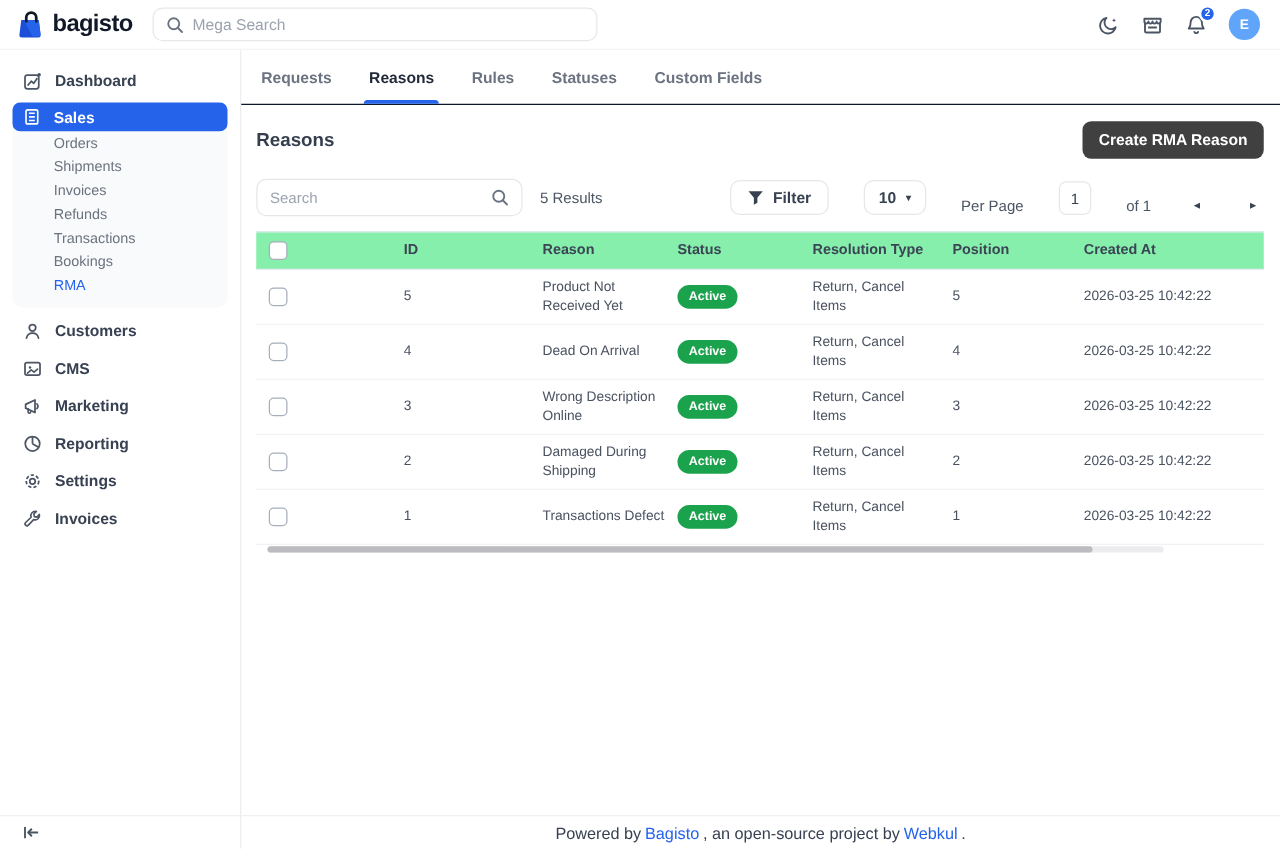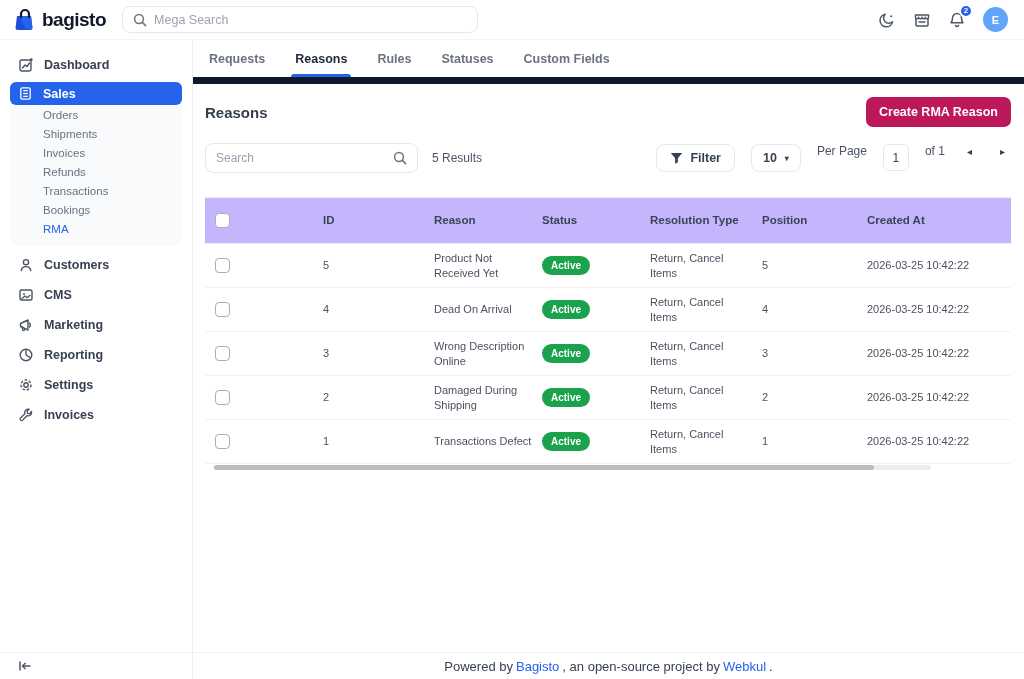--- a/index.html
+++ b/index.html
@@ -37,65 +37,65 @@
   .nav-item.active-pill { background:#2563eb; color:#ffffff; border-radius:6px; height:23px;
     padding-left:8px; margin:0; }
   .sub-item { padding-left:33px; height:19px; display:flex; align-items:center;
     font-size:11.5px; color:#6b7280; cursor:pointer; }
   .sub-item.active { color:#2563eb; }
   .sidebar-bottom { margin-top:auto; height:27px; border-top:1px solid #f0f0f2;
     display:flex; align-items:center; padding-left:18px; cursor:pointer; }
 
   
   .tabs { height:44px; display:flex; align-items:stretch; gap:30px; padding:0 0 0 16px;
-    border-bottom:7px solid #0f172a; }
+    border-bottom:1px solid #0f172a; }
   .tab { display:flex; align-items:center; font-size:12.5px; font-weight:bold; color:#6b7280;
     cursor:pointer; position:relative; }
   .tab.active { color:#1f2937; }
   .tab.active::after { content:""; position:absolute; left:-4px; right:-4px; bottom:0;
     height:3px; background:#2563eb; border-radius:3px 3px 0 0; }
 
   
   .page-header { display:flex; align-items:center; justify-content:space-between;
     padding:13px 13px 10px 12px; }
   .page-title { font-size:15px; font-weight:bold; color:#353e4d; }
-  .primary-btn { background:#be185d; color:#fff; font-size:12.5px; font-weight:bold;
+  .primary-btn { background:#404040; color:#fff; font-size:12.5px; font-weight:bold;
     border:none; border-radius:7px; padding:8px 13px; cursor:pointer;
     font-family:"Liberation Sans", sans-serif; }
 
   
   .toolbar { display:flex; align-items:center; padding:6px 13px 0 12px; }
   .grid-search { width:213px; height:30px; border:1px solid #e5e7eb; border-radius:8px;
     display:flex; align-items:center; padding:0 10px; background:#fff; }
   .grid-search input { border:none; outline:none; flex:1; font-size:12px; color:#374151;
     font-family:"Liberation Sans", sans-serif; background:transparent; }
   .grid-search input::placeholder { color:#9ca3af; }
   .results { margin-left:14px; font-size:12px; color:#4b5563; }
-  .toolbar-right { margin-left:auto; display:flex; align-items:flex-start; gap:16px; }
+  .toolbar-right { margin-left:auto; display:flex; align-items:flex-end; gap:28px; }
   .filter-btn { display:flex; align-items:center; gap:7px; border:1px solid #e5e7eb;
     border-radius:8px; padding:6px 13px; background:#fff; cursor:pointer;
     font-size:12.5px; font-weight:bold; color:#374151; font-family:"Liberation Sans", sans-serif; }
   .pp-select { display:flex; align-items:center; gap:8px; border:1px solid #e5e7eb;
     border-radius:8px; padding:6px 11px; font-size:12.5px; font-weight:bold; color:#374151;
     cursor:pointer; background:#fff; }
   .pp-caret { font-size:8px; color:#374151; }
   .pp-label { font-size:12px; color:#4b5563; }
   .page-input { width:26px; height:27px; border:1px solid #e5e7eb; border-radius:6px;
     text-align:center; font-size:12px; color:#374151; outline:none;
     font-family:"Liberation Sans", sans-serif; }
   .of-label { font-size:12px; color:#4b5563; }
   .pg-arrow { background:none; border:none; font-size:10px; color:#374151; cursor:pointer;
     padding:2px 6px; }
 
   
   .datagrid { margin:12px 13px 0 12px; }
   .dg-row { display:grid; grid-template-columns:108px 111px 108px 108px 112px 105px 1fr;
     align-items:center; }
-  .dg-head { background:#c4b5fd; border-top:1px solid #e9ebf1; border-bottom:1px solid #e9ebf1;
-    height:47px;margin-top:12px; }
+  .dg-head { background:#86efac; border-top:1px solid #e9ebf1; border-bottom:1px solid #e9ebf1;
+    height:31px; }
   .dg-head .cell { font-size:11.5px; font-weight:bold; color:#3b4454; }
   .cell { padding-left:10px; font-size:11px; color:#4a5260; line-height:1.35; }
   .dg-body .dg-row { min-height:44px; border-bottom:1px solid #f1f2f4; background:#fff; }
   .checkbox { width:15px; height:15px; border:1.5px solid #a7aebc; border-radius:4px;
     background:#fff; cursor:pointer; }
   .status-badge { display:inline-block; background:#1aa24c; color:#fff; font-size:10px;
     font-weight:bold; padding:3px 9px; border-radius:10px; }
   .hscroll { margin:1px 80px 0 9px; height:5px; background:#ececee; border-radius:3px; position:relative; }
   .hscroll-thumb { position:absolute; left:0; top:0; height:5px; width:92%;
     background:#bcbcc0; border-radius:3px; cursor:pointer; }

